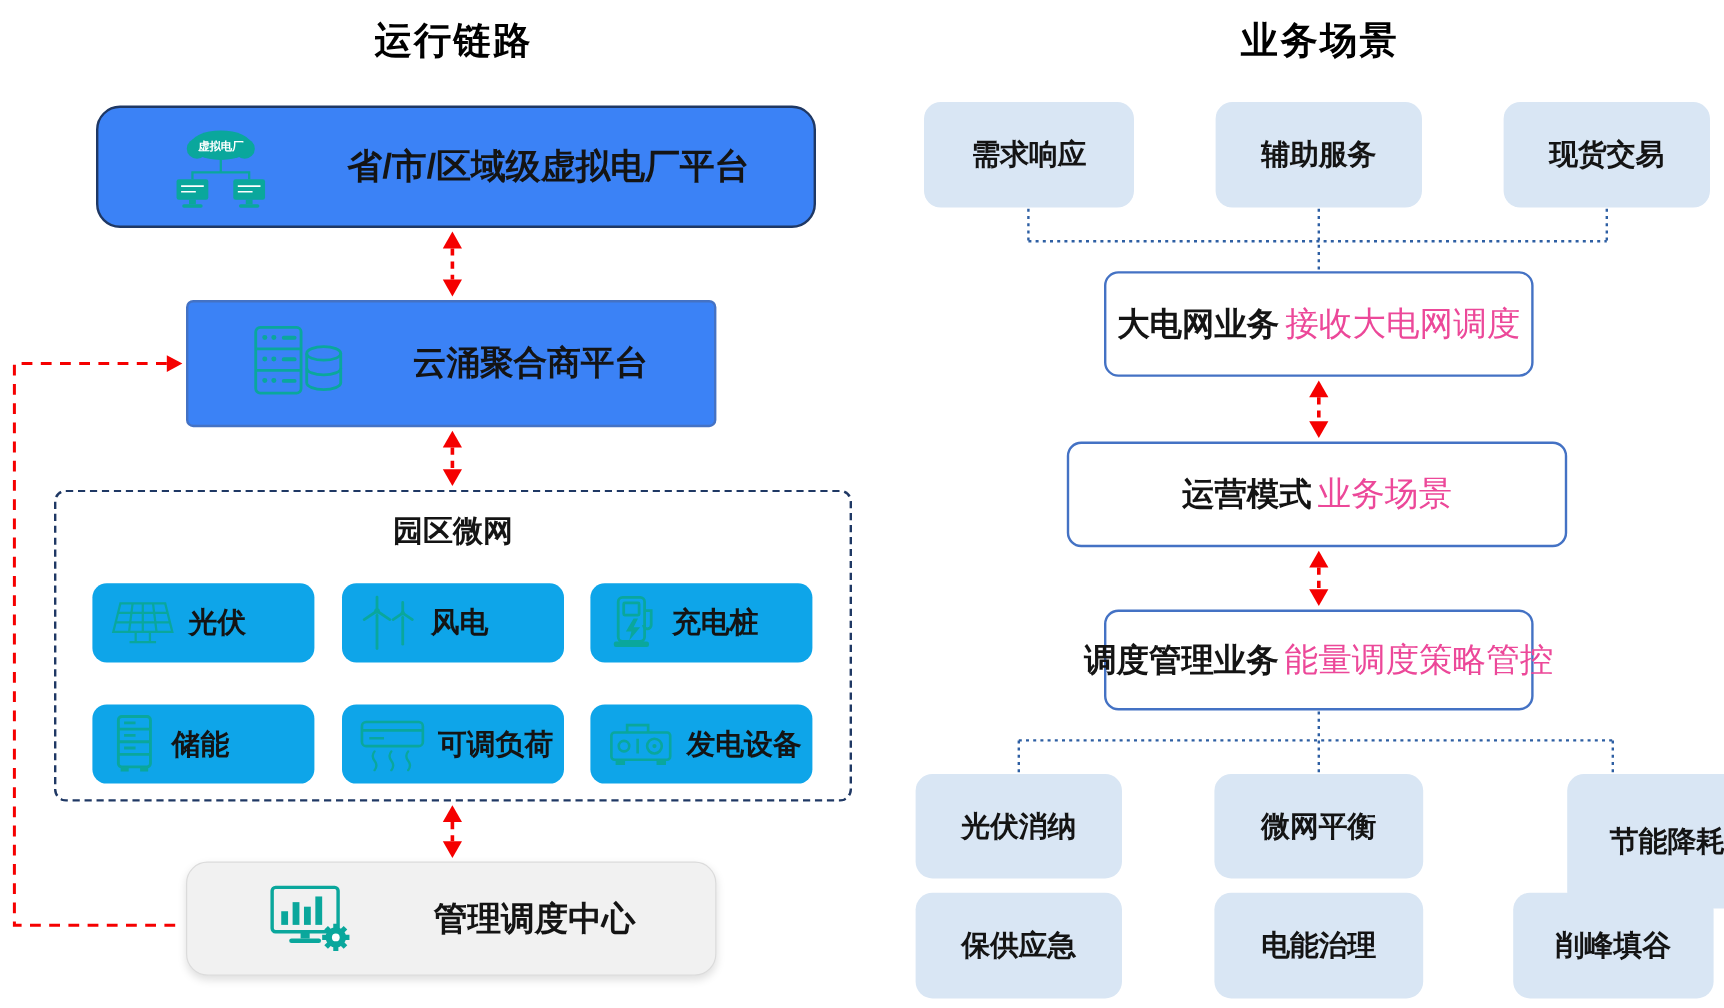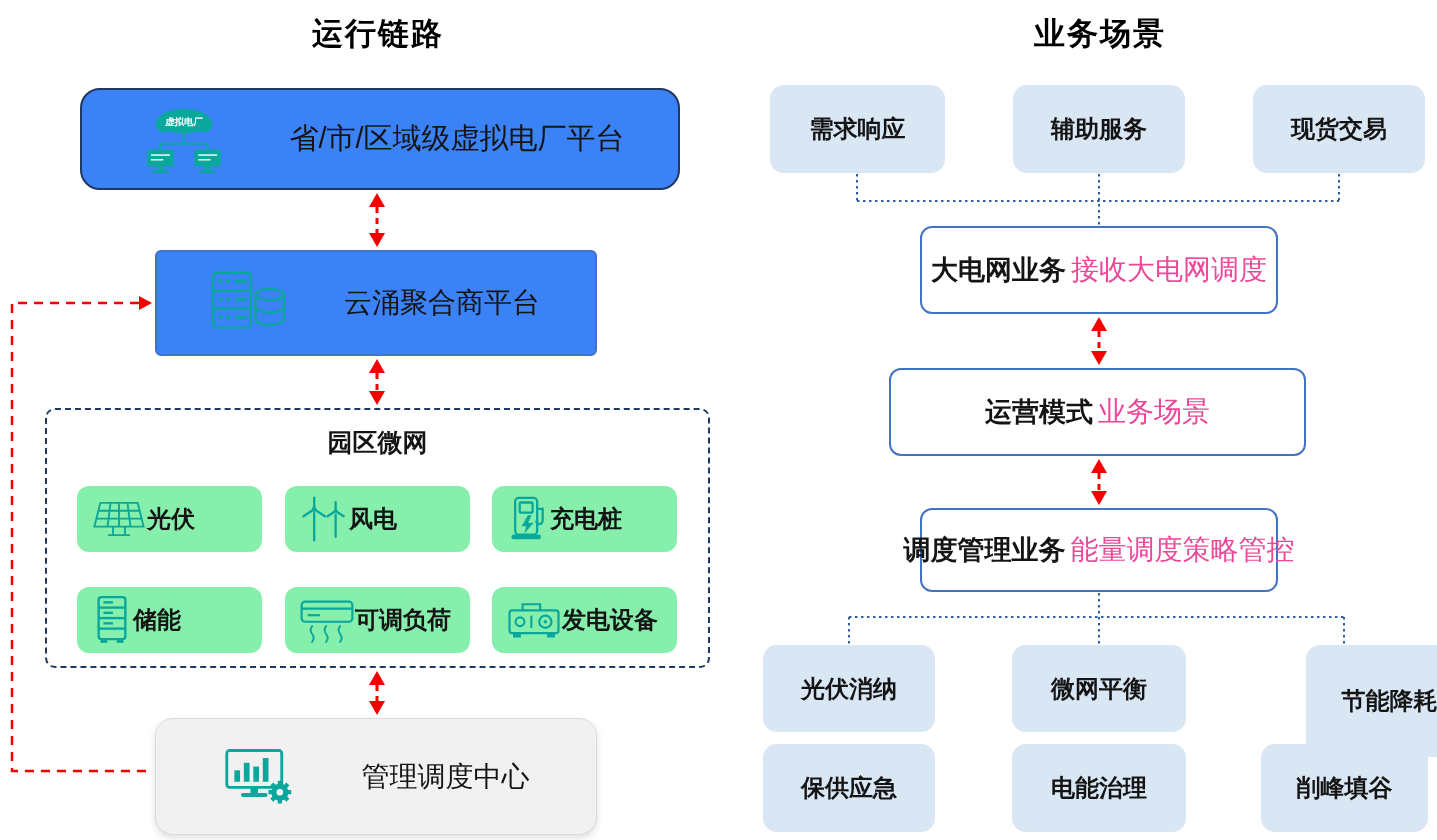--- a/index.html
+++ b/index.html
@@ -6,34 +6,34 @@
   html,body{width:1437px;height:840px}
   body{position:relative;background:#ffffff;font-family:"Liberation Sans","DejaVu Sans",sans-serif;overflow:hidden}
   .canvas{position:absolute;inset:0}
   .connectors{position:absolute;left:0;top:0;pointer-events:none}
 
   .title{position:absolute;font-size:31px;font-weight:800;color:#000000;letter-spacing:2px;transform:translateX(-50%);white-space:nowrap}
   .title-left{left:378px;top:13px}
   .title-right{left:1100px;top:13px}
 
   .box{position:absolute;display:flex;align-items:center;background:#3b82f6}
-  .box .label{font-weight:400;color:#141414;white-space:nowrap}
+  .box .label{font-weight:700;color:#141414;white-space:nowrap}
 
   .vpp-box{left:80px;top:88px;width:600px;height:102px;border:2px solid #1F3864;border-radius:20px;padding-left:50px}
   .vpp-box .label{flex:1;text-align:center;font-size:29px}
 
   .aggregator-box{left:155px;top:250px;width:442px;height:106px;border:2px solid #4472C4;border-radius:6px;padding-left:52px}
   .aggregator-box .label{flex:1;text-align:center;font-size:28px}
 
   .microgrid{position:absolute;left:45px;top:408px;width:665px;height:260px;border:2px dashed #1F3864;border-radius:10px}
   .microgrid-title{position:absolute;top:16px;width:100%;text-align:center;font-size:25px;font-weight:800;color:#141414}
-  .mg-item{position:absolute;width:185px;height:66px;background:#86efac;border-radius:12px;display:flex;align-items:center;padding-left:14px;}
+  .mg-item{position:absolute;width:185px;height:66px;background:#0ea5e9;border-radius:12px;display:flex;align-items:center;padding-left:14px;gap:10px}
   .mg-item .label{font-size:24px;font-weight:800;color:#141414;white-space:nowrap}
 
-  .dispatch-box{left:155px;top:718px;width:442px;height:117px;background:#F1F1F1;border:1px solid #DBDBDB;border-radius:18px;box-shadow:0 3px 7px rgba(0,0,0,.13);padding-left:67px}
+  .dispatch-box{left:155px;top:718px;width:442px;height:95px;background:#F1F1F1;border:1px solid #DBDBDB;border-radius:18px;box-shadow:0 3px 7px rgba(0,0,0,.13);padding-left:67px}
   .dispatch-box .label{flex:1;text-align:center;font-size:28px}
 
   .scenario{position:absolute;background:#D9E6F4;border-radius:14px;display:flex;align-items:center;justify-content:center;font-size:24px;font-weight:800;color:#141414;white-space:nowrap}
 
   .mid-box{position:absolute;background:#fff;border:2px solid #4472C4;border-radius:12px;display:flex;flex-direction:row;align-items:center;justify-content:center;gap:5px}
   .mid-box .t{font-size:27px;font-weight:800;color:#141414;white-space:nowrap}
   .mid-box .s{font-size:28px;font-weight:400;color:#ec4899;white-space:nowrap}
 
   svg.icon{flex:0 0 auto;display:block}
 </style>

